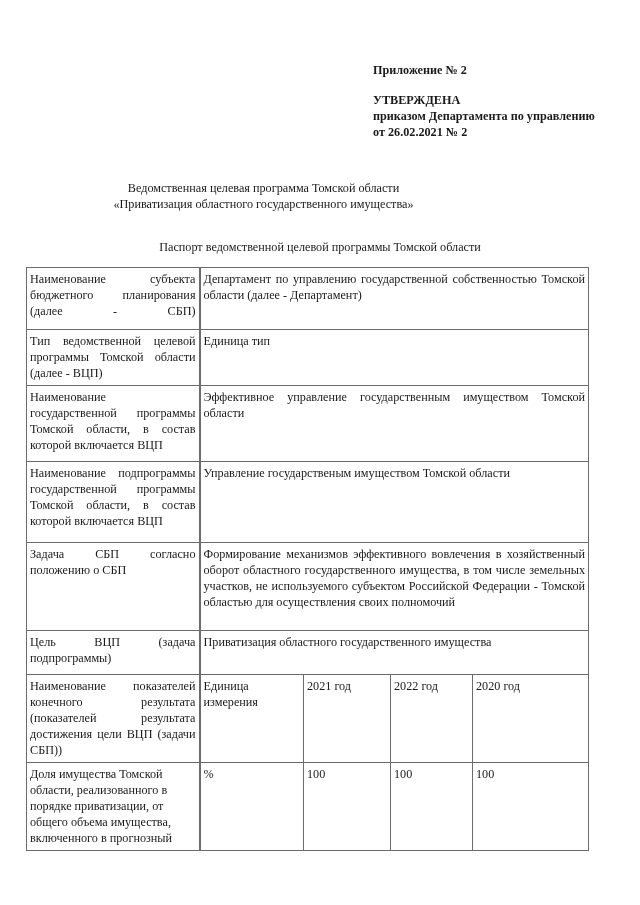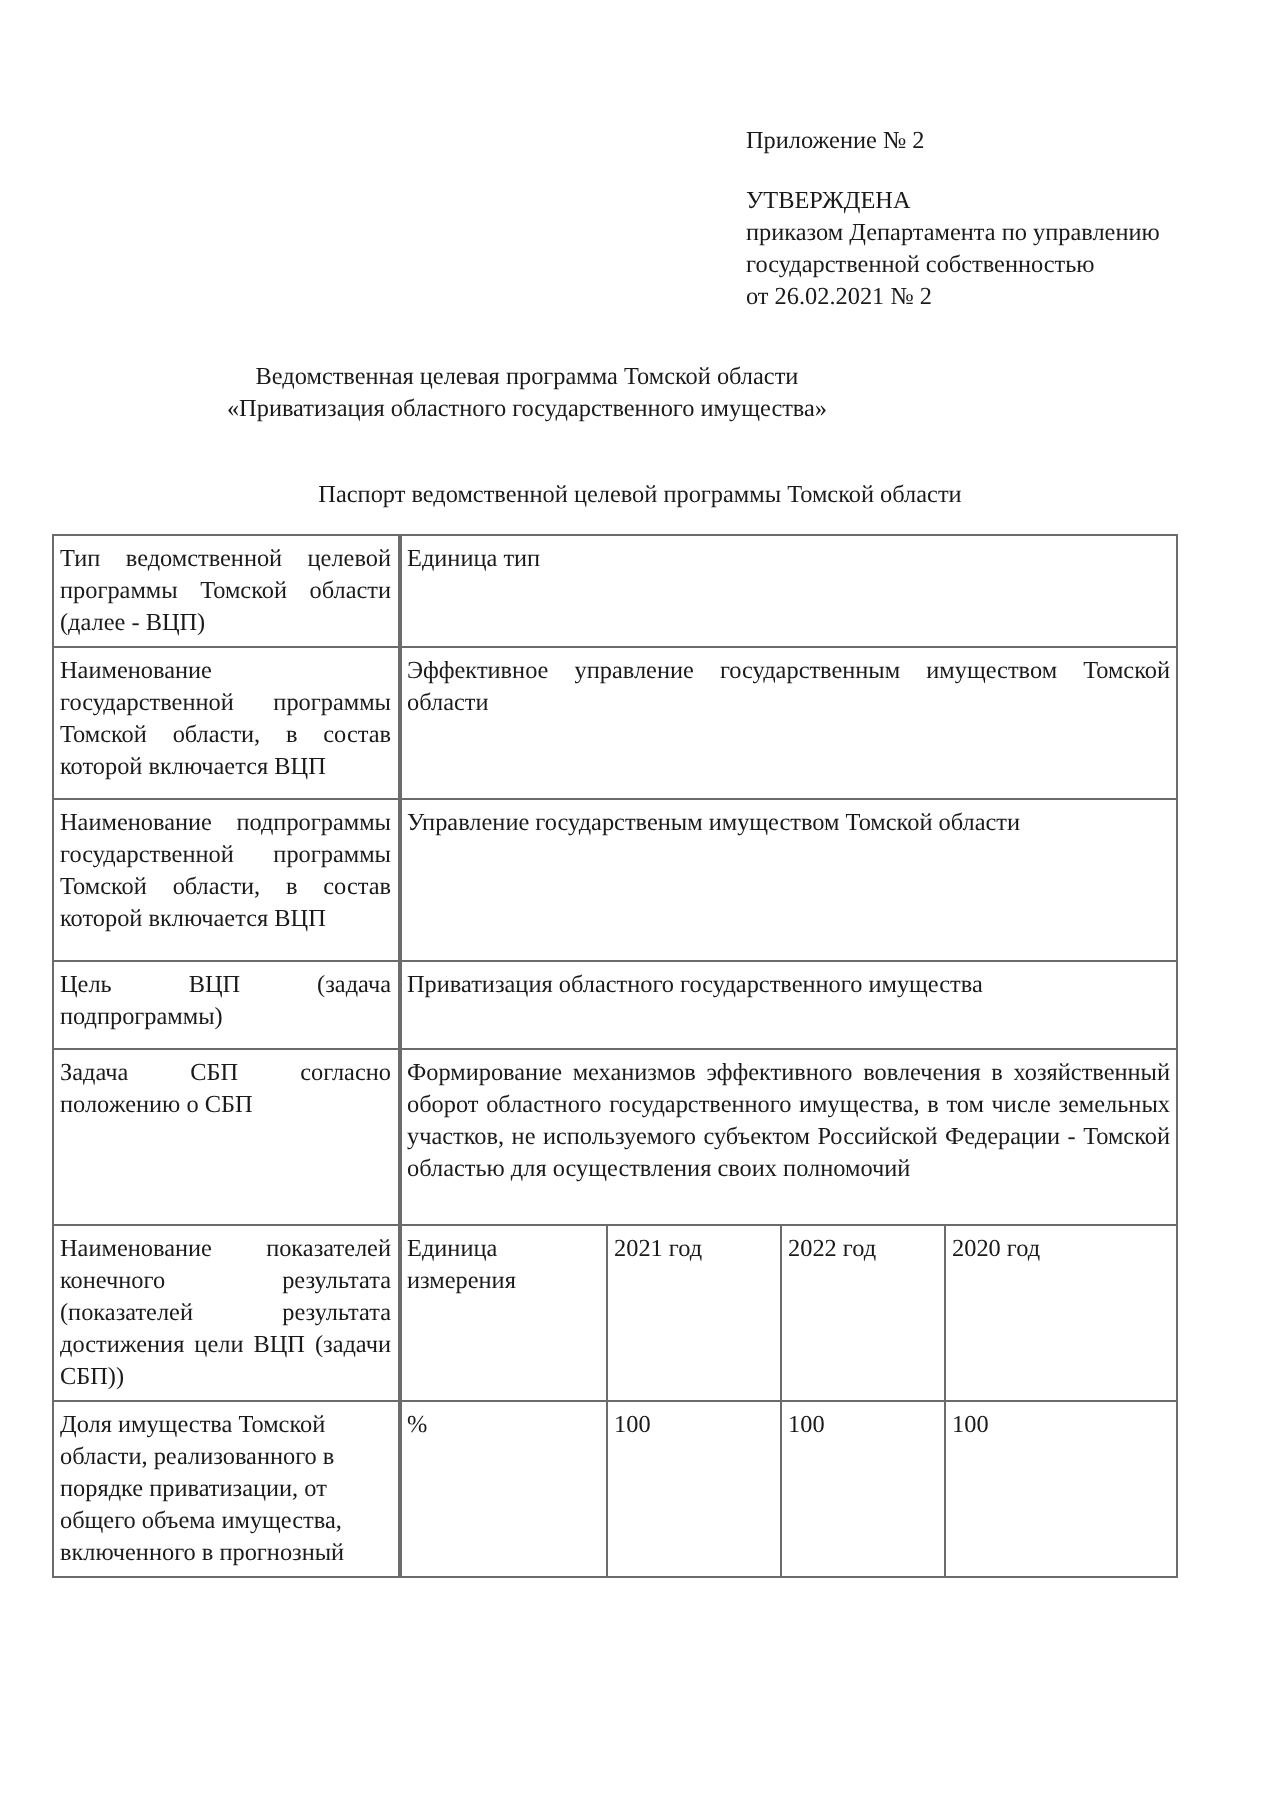--- a/index.html
+++ b/index.html
@@ -1,76 +1,79 @@
 <!DOCTYPE html>
 <html><head>
 <meta charset="utf-8">
 <style>
   html, body { margin:0; padding:0; background:#ffffff; }
   body { width:640px; height:905px; position:relative; overflow:hidden;
          font-family:"Liberation Serif", "DejaVu Serif", serif; color:#1a1a1a; font-size:12.2px; }
-  .approval { position:absolute; left:373px; top:62px; line-height:16px; font-size:12.2px; }
+  .approval { position:absolute; left:373px; top:62px; line-height:16px; font-size:12.2px;font-weight:bold; }
   .approval .gap { height:14px; }
   .title-block { position:absolute; left:0; width:527px; top:180px; text-align:center; line-height:16px; }
   .passport-title { position:absolute; left:0; width:640px; top:240px; text-align:center; }
   table { position:absolute; left:26px; top:267px; border-collapse:collapse; width:562px; table-layout:fixed; }
   td { border:1px solid #6b6b6b; vertical-align:top; padding:3px 3px 4px 3px; line-height:16px; font-size:12.2px; }
   td.lbl { text-align:justify; text-align-last:left; }
   td.lbl.jl { text-align-last:justify; }
   td.val { text-align:justify; }
   td.c { text-align:left; }
   .first-div { border-right:2px solid #6b6b6b; }
 </style>
 </head>
 <body>
 
 <div class="approval">
   <div>Приложение № 2</div>
   <div class="gap"></div>
   <div>УТВЕРЖДЕНА</div>
   <div>приказом Департамента по управлению</div>
-  <div>государственной собственностью</div>
   <div>от 26.02.2021 № 2</div>
 </div>
 
 <div class="title-block">
   <div>Ведомственная целевая программа Томской области</div>
   <div>«Приватизация областного государственного имущества»</div>
 </div>
 
 <div class="passport-title">Паспорт ведомственной целевой программы Томской области</div>
 
 <table>
   <colgroup>
     <col style="width:173px">
     <col style="width:104px">
     <col style="width:87px">
     <col style="width:82px">
     <col style="width:116px">
   </colgroup>
   <tbody>
+      <tr style="height:62px">
+    <td class="lbl jl first-div">Наименование субъекта бюджетного планирования (далее - СБП)</td>
+    <td class="val" colspan="4">Департамент по управлению государственной собственностью Томской области (далее - Департамент)</td>
+  </tr>
   <tr style="height:55px">
     <td class="lbl first-div">Тип ведомственной целевой программы Томской области (далее - ВЦП)</td>
     <td class="val" colspan="4">Единица тип</td>
   </tr>
   <tr style="height:76px">
     <td class="lbl first-div">Наименование государственной программы Томской области, в состав которой включается ВЦП</td>
     <td class="val" colspan="4">Эффективное управление государственным имуществом Томской области</td>
   </tr>
   <tr style="height:81px">
     <td class="lbl first-div">Наименование подпрограммы государственной программы Томской области, в состав которой включается ВЦП</td>
     <td class="val" colspan="4">Управление государственым имуществом Томской области</td>
   </tr>
+  <tr style="height:88px">
+    <td class="lbl first-div">Задача СБП согласно положению о СБП</td>
+    <td class="val" colspan="4">Формирование механизмов эффективного вовлечения в хозяйственный оборот областного государственного имущества, в том числе земельных участков, не используемого субъектом Российской Федерации - Томской областью для осуществления своих полномочий</td>
+  </tr>
   <tr style="height:44px">
     <td class="lbl jl first-div">Цель ВЦП (задача подпрограммы)</td>
     <td class="val" colspan="4">Приватизация областного государственного имущества</td>
-  </tr>
-  <tr style="height:88px">
-    <td class="lbl first-div">Задача СБП согласно положению о СБП</td>
-    <td class="val" colspan="4">Формирование механизмов эффективного вовлечения в хозяйственный оборот областного государственного имущества, в том числе земельных участков, не используемого субъектом Российской Федерации - Томской областью для осуществления своих полномочий</td>
   </tr>
   <tr style="height:86px">
     <td class="lbl jl first-div">Наименование показателей конечного результата (показателей результата достижения цели ВЦП (задачи СБП))</td>
     <td class="c">Единица измерения</td>
     <td class="c">2021 год</td>
     <td class="c">2022 год</td>
     <td class="c">2020 год</td>
   </tr>
   <tr style="height:80px">
     <td class="first-div" style="text-align:left">Доля имущества Томской области, реализованного в порядке приватизации, от общего объема имущества, включенного в прогнозный</td>

